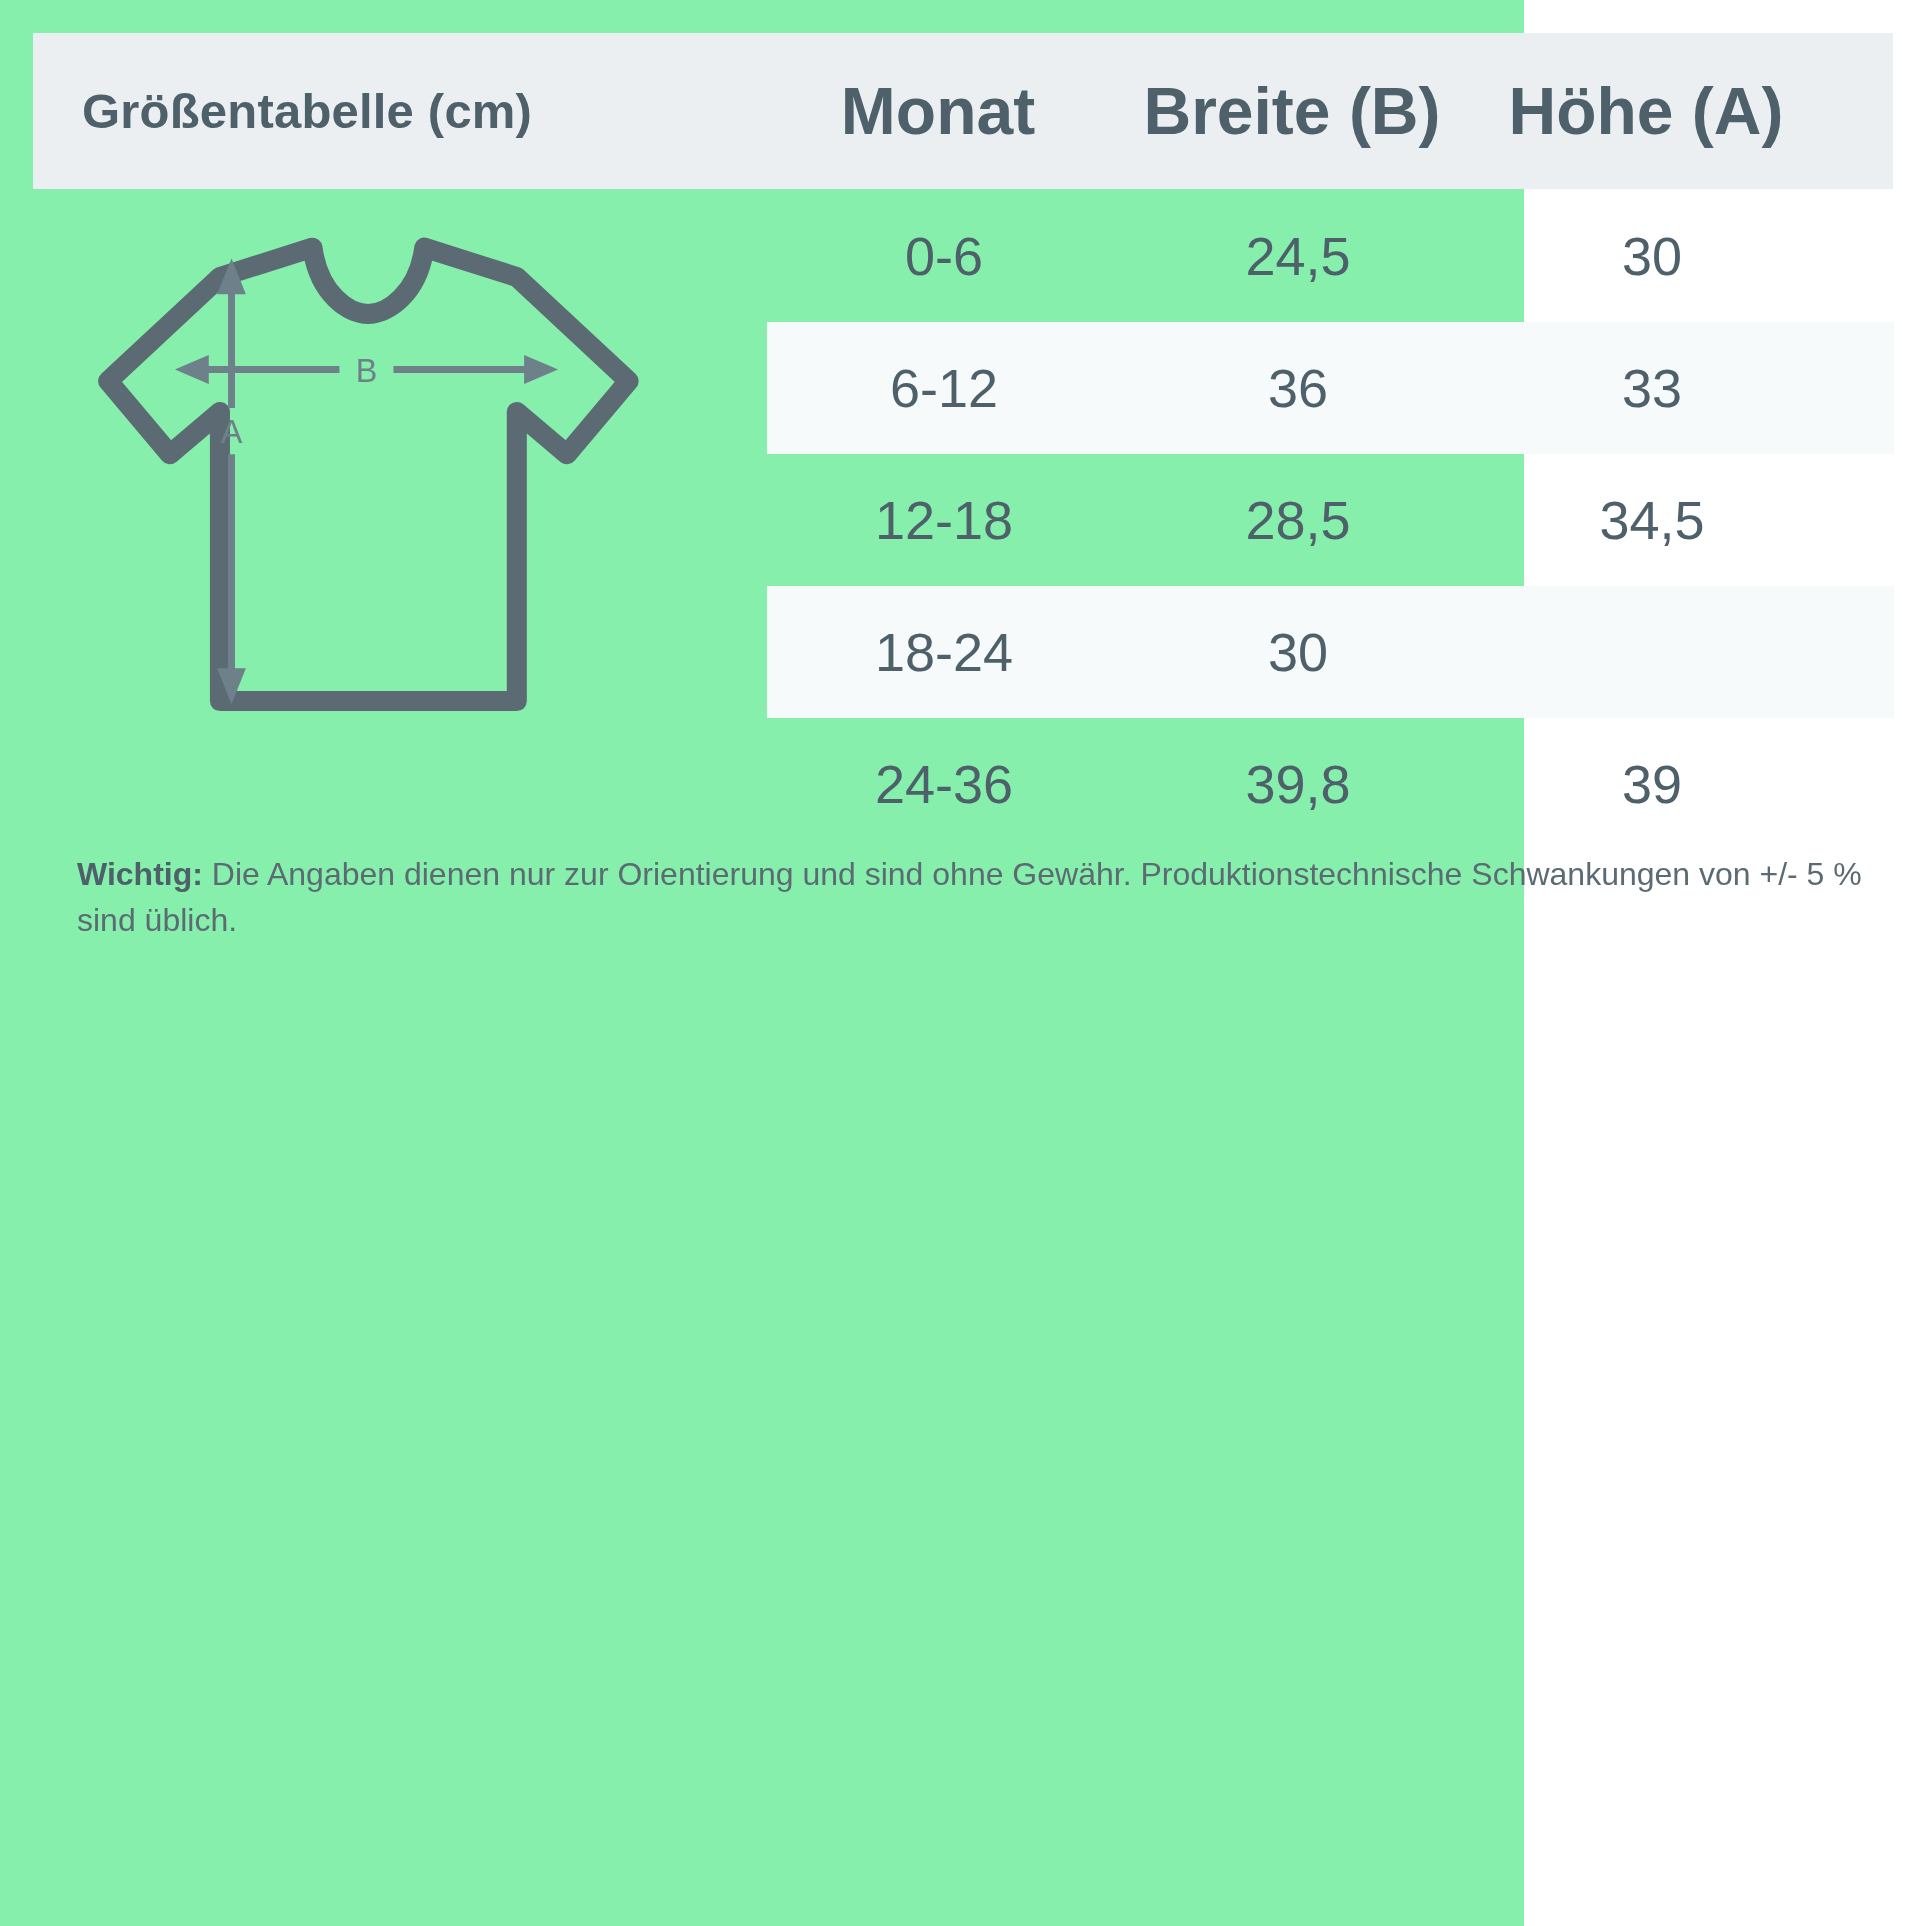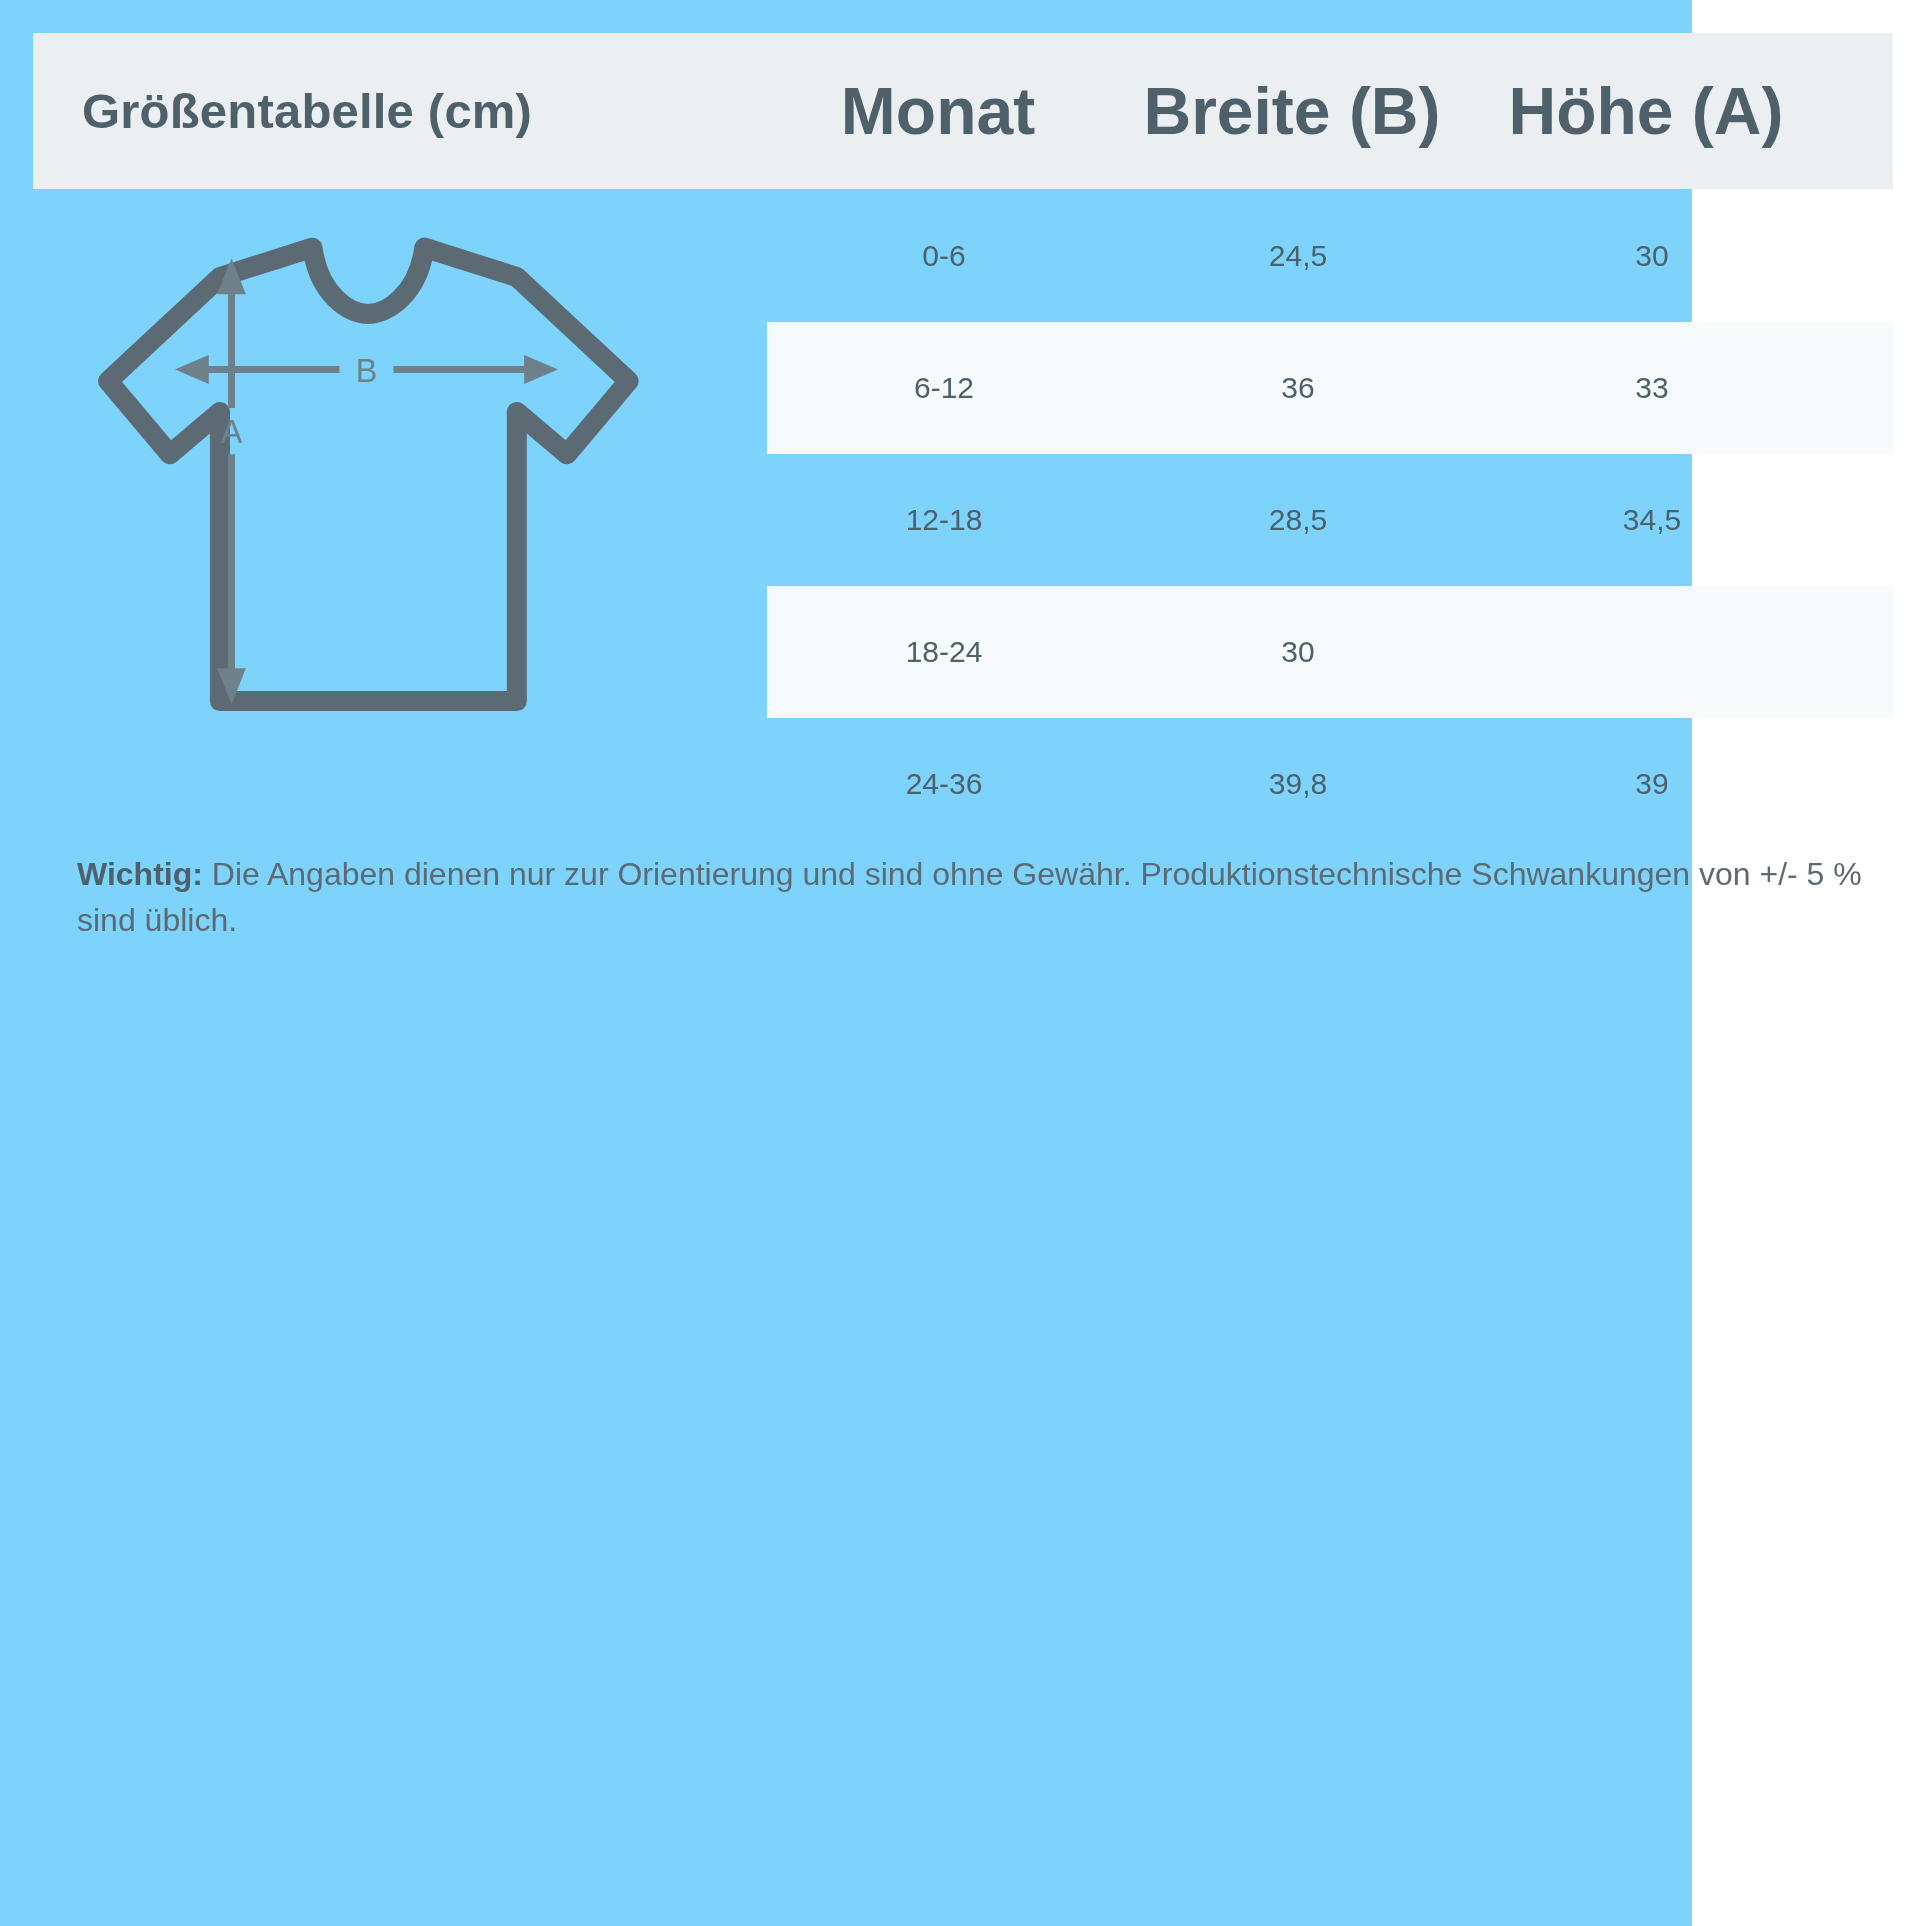--- a/index.html
+++ b/index.html
@@ -8,24 +8,24 @@
     background: #ffffff;
   }
   body {
     width: 1926px;
     height: 1926px;
     font-family: "Liberation Sans", sans-serif;
     color: #5c6b73;
     -webkit-font-smoothing: antialiased;
   }
   .sheet {
-    width: 1692px;
+    width: 1524px;
     height: 1926px;
     position: relative;
-    background: #7dd3fc;
+    background: #86efac;
   }
   
   .header-band {
     position: absolute;
     left: 33px;
     top: 33px;
     width: 1860px;
     height: 156px;
     background: #eceff1;
   }
@@ -68,21 +68,21 @@
   .row {
     height: 132px;
     display: flex;
     align-items: center;
   }
   .row.alt {
     background: #f7fafa;
   }
   .cell {
     text-align: center;
-    font-size: 30px;
+    font-size: 54px;
     color: #4e616b;
     width: 354px;
   }
   .cell.c0 { width: 354px; }
   .cell.c1 { width: 354px; }
   .cell.c2 { width: 354px; }
 
   
   .diagram {
     position: absolute;

